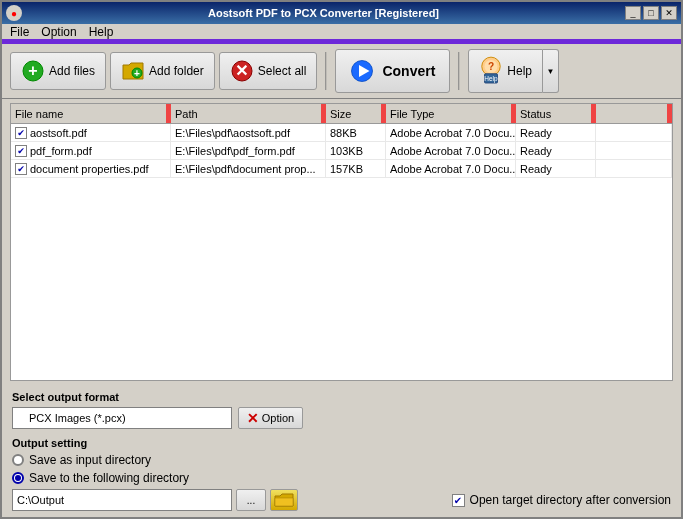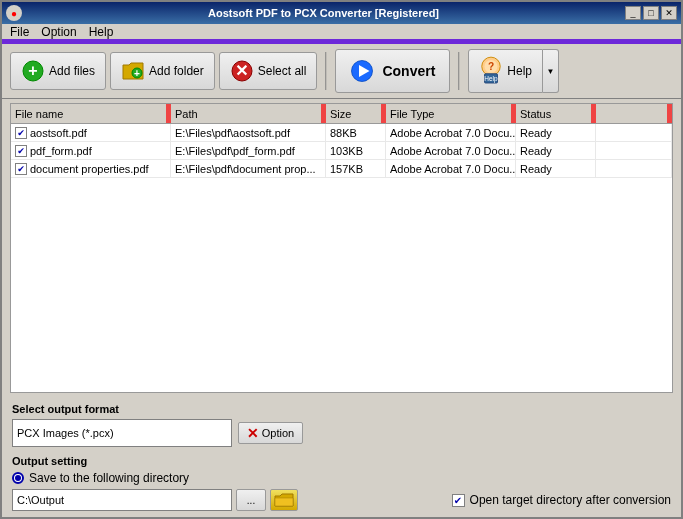--- a/index.html
+++ b/index.html
@@ -225,25 +225,25 @@
       margin-bottom: 4px;
     }
     .format-row {
       display: flex;
       align-items: center;
       gap: 6px;
       margin-bottom: 8px;
     }
     .format-select {
       width: 220px;
-      height: 28px;
+      height: 22px;
       border: 1px solid #808080;
       background: white;
       font-size: 11px;
-      padding: 1px 4px;
+      padding: 1px 16px;
       appearance: none;
       -webkit-appearance: none;
     }
     .select-wrapper {
       position: relative;
       width: 220px;
     }
     .option-btn {
       display: flex;
       align-items: center;
@@ -492,20 +492,24 @@
       </div>
       <div class="option-btn">
         <span style="color:#cc0000;font-weight:bold;font-size:14px;">✕</span>
         <span>Option</span>
       </div>
     </div>
 
     <div class="output-section">
       <div class="section-label">Output setting</div>
       <div class="radio-row">
+        <div class="radio-input"></div>
+        <span>Save as input directory</span>
+      </div>
+      <div class="radio-row">
         <div class="radio-input checked">
           <div class="radio-dot"></div>
         </div>
         <span>Save to the following directory</span>
       </div>
       <div class="bottom-row">
         <div class="dir-row">
           <input class="dir-input" type="text" value="C:\Output" style="">
           <div class="small-btn">...</div>
           <div class="folder-btn">

